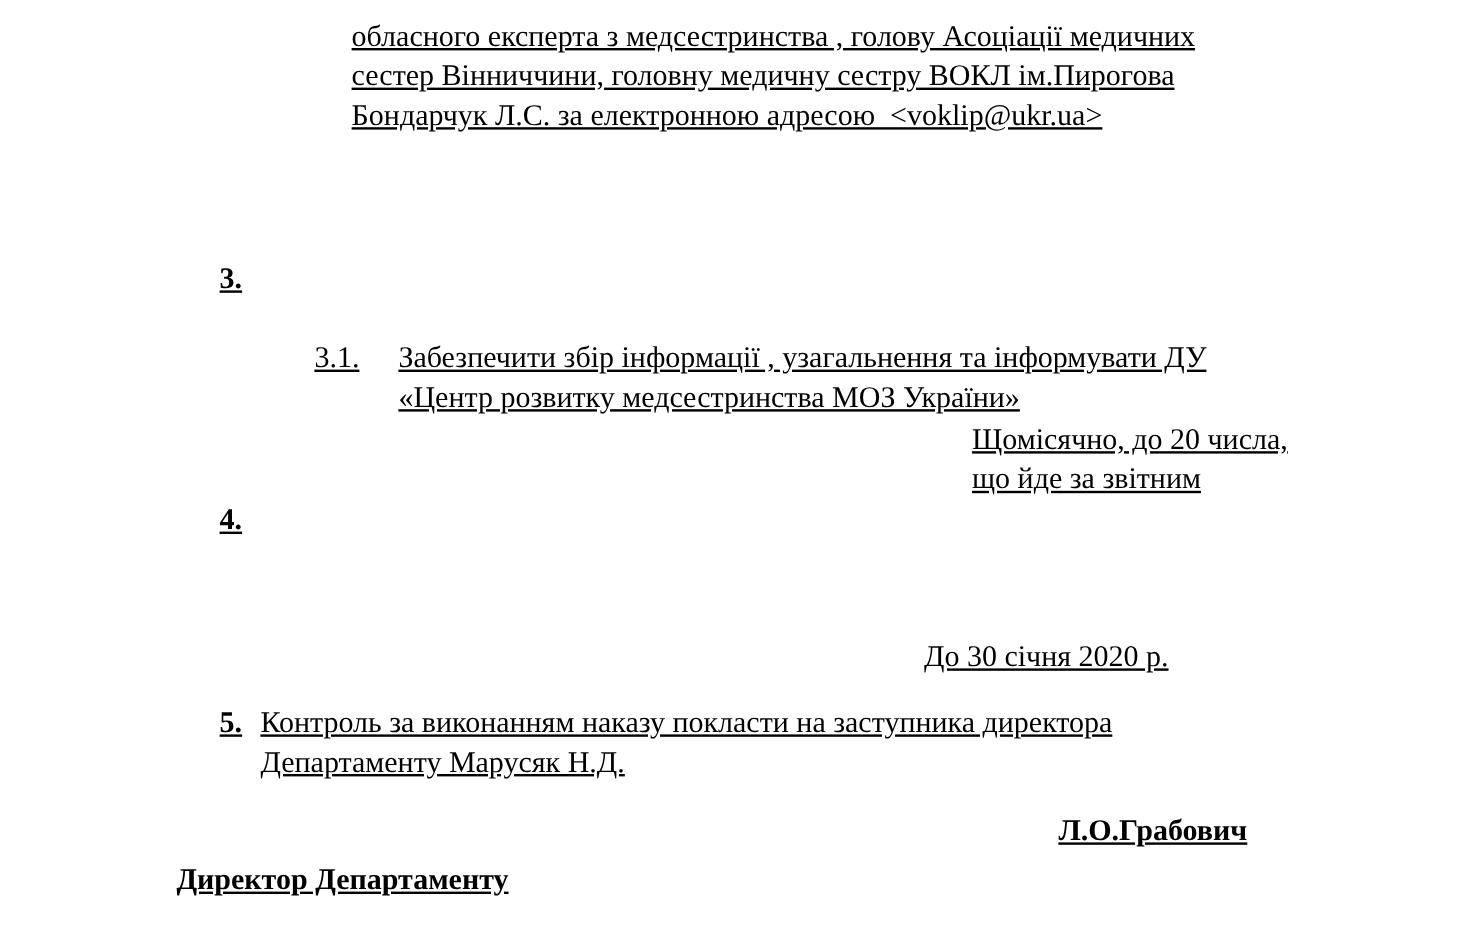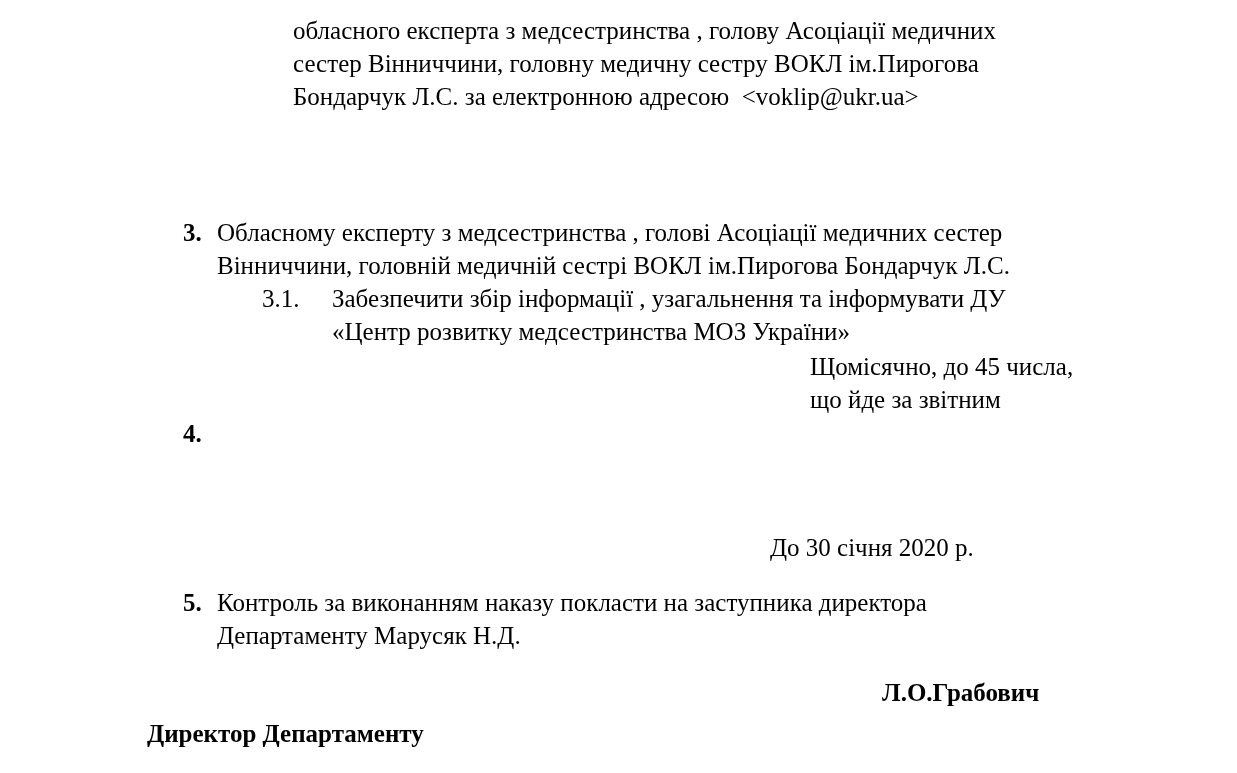--- a/index.html
+++ b/index.html
@@ -14,20 +14,21 @@
     background: #ffffff;
     color: #000000;
     font-family: "Liberation Serif", "DejaVu Serif", serif;
     font-size: 25px;
     line-height: 33px;
     overflow: hidden;
   }
   .abs {
     position: absolute;
     white-space: pre;
+    text-decoration: underline;
   }
   .num {
     font-weight: bold;
   }
   .num-plain {
     font-weight: normal;
     margin-left: 40px;
   }
   .sig {
     font-weight: bold;
@@ -37,28 +38,26 @@
 <body>
 
 <div class="page">
 
   <div class="abs" style="left:293px; top:14px;">обласного експерта з медсестринства , голову Асоціації медичних
 сестер Вінниччини, головну медичну сестру ВОКЛ ім.Пирогова
 Бондарчук Л.С. за електронною адресою  &lt;voklip@ukr.ua&gt;</div>
 
 
   <div class="abs num" style="left:183px; top:216px;">3.</div>
-  <div class="abs" style="left:217px; top:216px;">Обласному експерту з медсестринства , голові Асоціації медичних сестер
-Вінниччини, головній медичній сестрі ВОКЛ ім.Пирогова Бондарчук Л.С.</div>
 
   <div class="abs num-plain" style="left:222px; top:282px;">3.1.</div>
   <div class="abs" style="left:296px; top:282px;margin-left:36px;">Забезпечити збір інформації , узагальнення та інформувати ДУ
 «Центр розвитку медсестринства МОЗ України»</div>
 
-  <div class="abs" style="left:810px; top:350px;">Щомісячно, до 45 числа,
+  <div class="abs" style="left:810px; top:350px;">Щомісячно, до 20 числа,
 що йде за звітним</div>
 
   <div class="abs num" style="left:183px; top:417px;">4.</div>
 
   <div class="abs" style="left:770px; top:514px;margin-top:17px;">До 30 січня 2020 р.</div>
 
   <div class="abs num" style="left:183px; top:586px;">5.</div>
   <div class="abs sig" style="left:147px; top:717px;">Директор Департаменту</div>
 
   <div class="abs" style="left:217px; top:586px;">Контроль за виконанням наказу покласти на заступника директора

